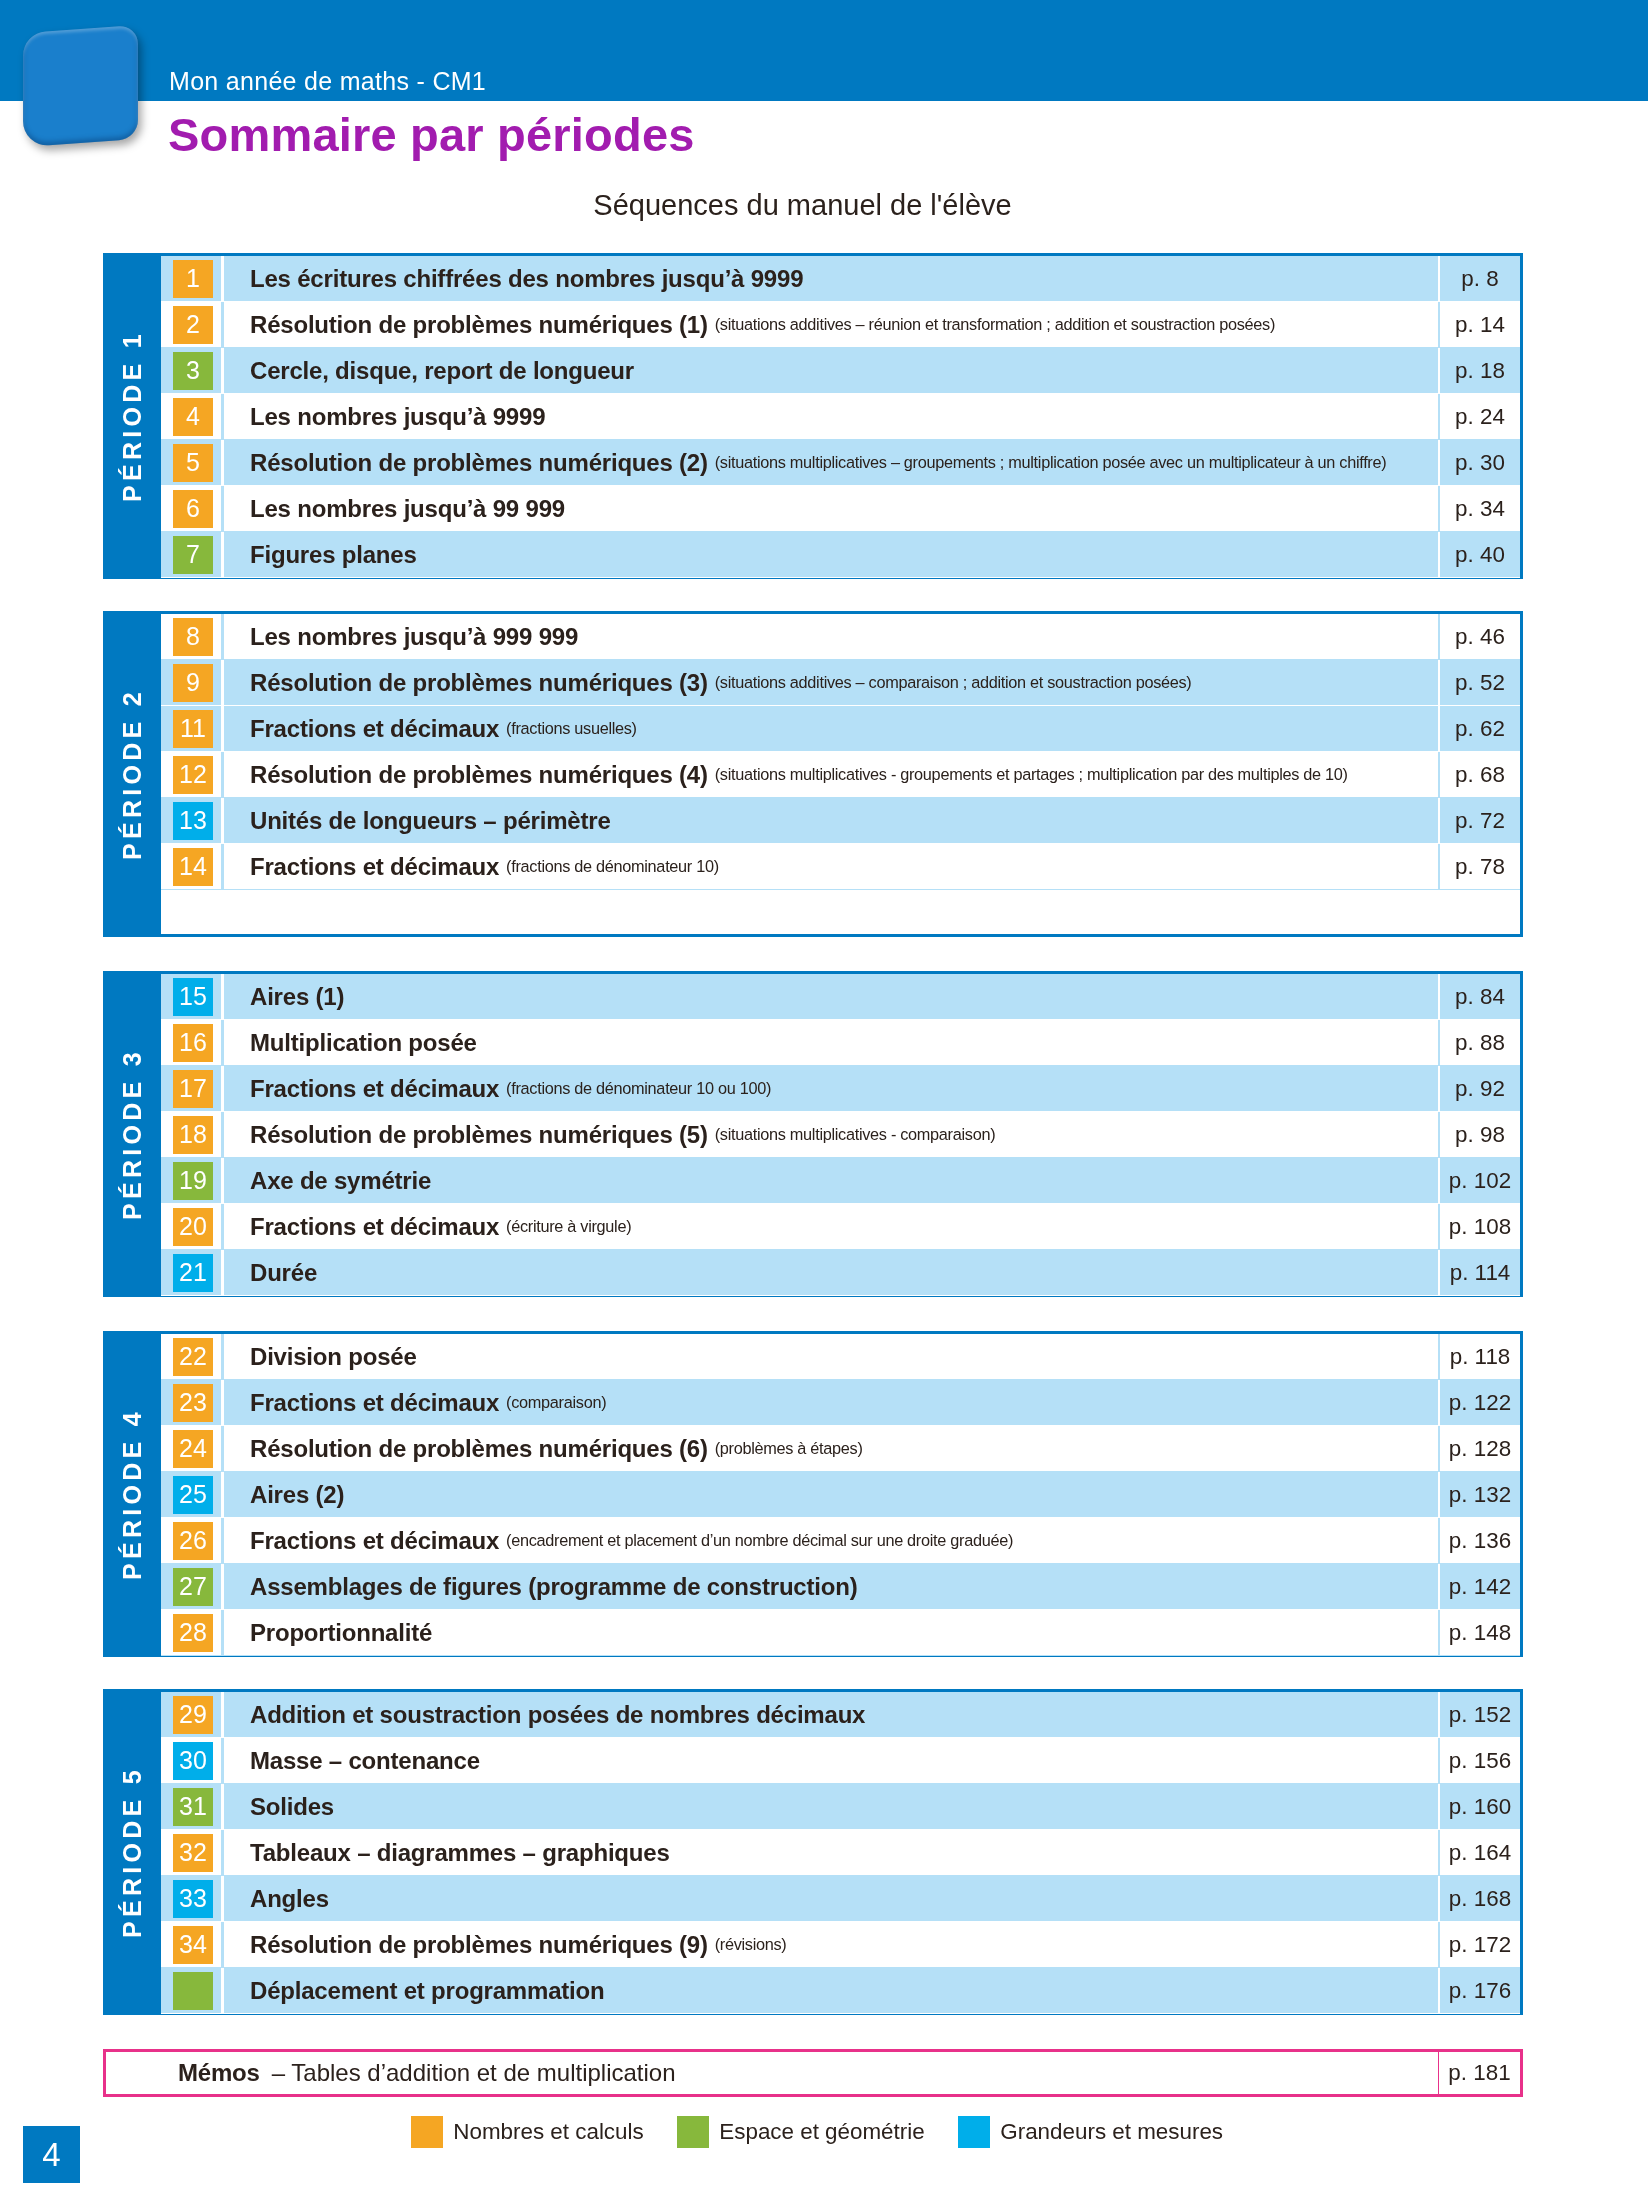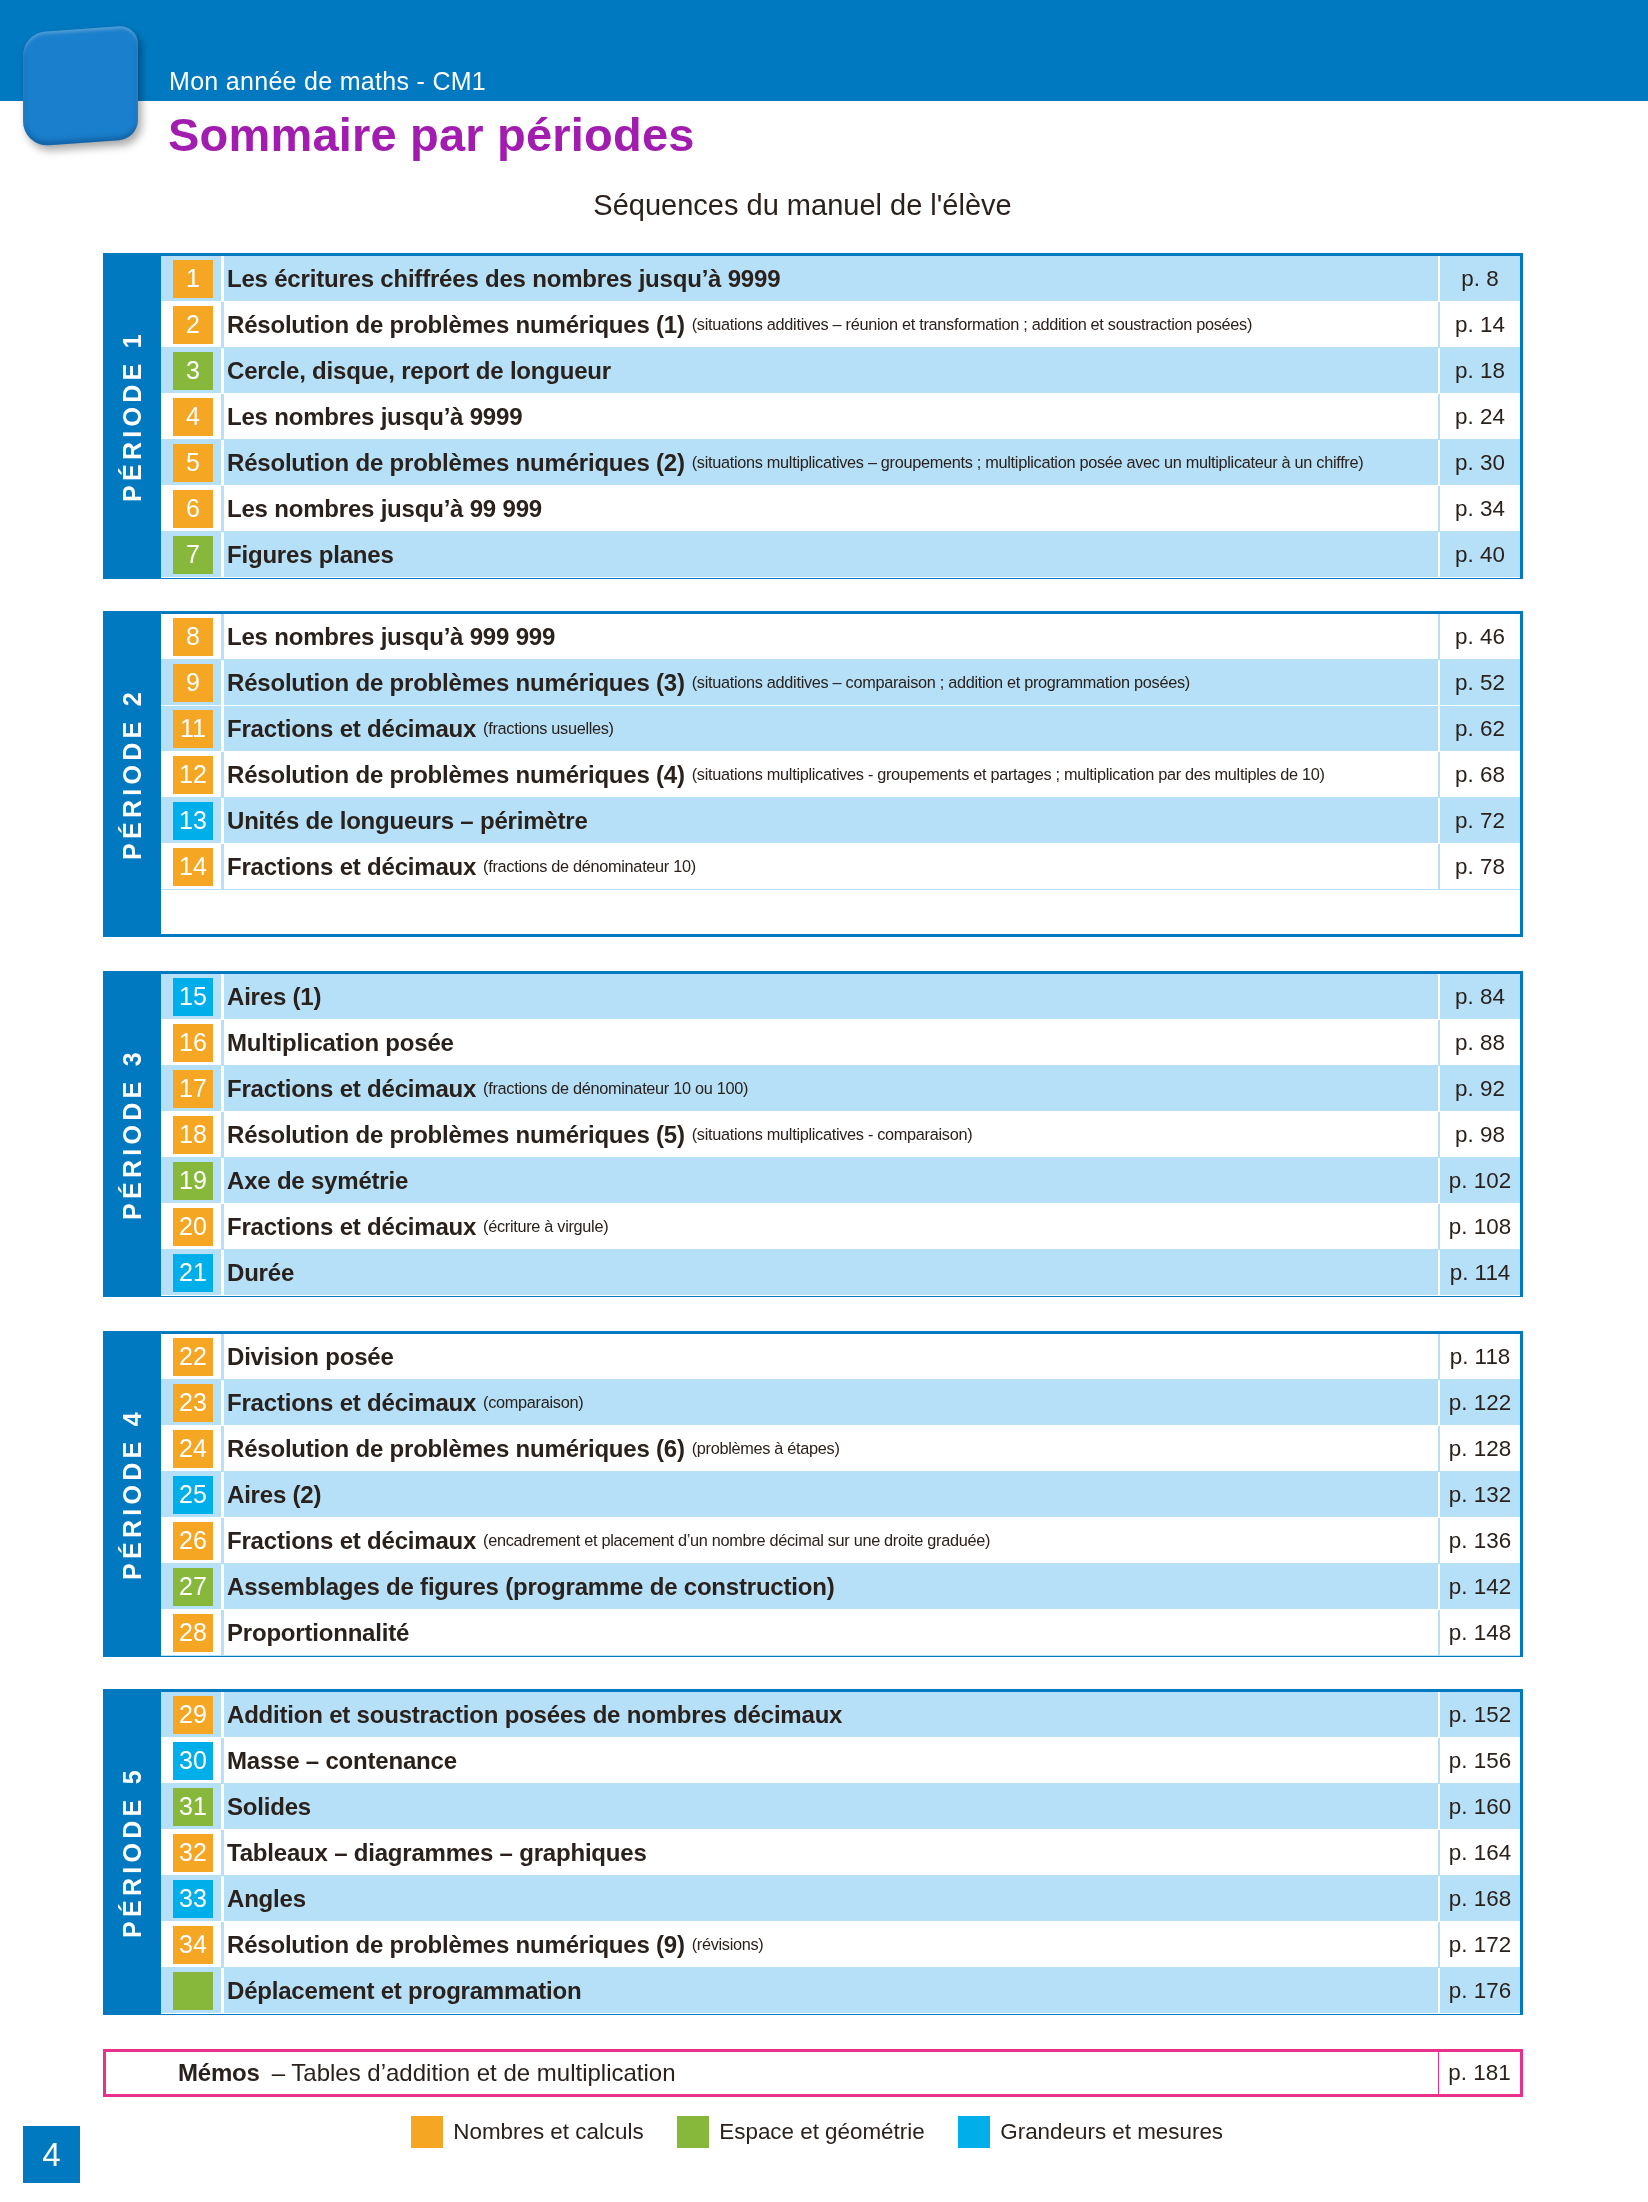--- a/index.html
+++ b/index.html
@@ -21,21 +21,21 @@
   .row { position:relative; height:46px; display:flex; align-items:stretch; border-bottom:0.9px solid #ffffff; box-sizing:border-box; }
   .row.alt { background:#B5E0F7; }
   .row.plain { background:#ffffff; border-bottom:0.9px solid #B5E0F7; }
   .row.alt + .row.plain { border-top:none; }
   .badge-cell { width:63px; display:flex; align-items:center; justify-content:flex-start; box-sizing:border-box; border-right:3.4px solid #ffffff; }
   .row.plain .badge-cell { border-right:3.4px solid #B5E0F7; }
   .badge { margin-left:12px; width:40px; height:38px; color:#ffffff; font-size:25px; display:flex; align-items:center; justify-content:center; }
   .cat-nombres { background:#F5A623; }
   .cat-espace { background:#87B83C; }
   .cat-grandeurs { background:#00AEEA; }
-  .text-cell { flex:1; display:flex; align-items:center; padding-left:3px; white-space:nowrap; overflow:hidden; }
+  .text-cell { flex:1; display:flex; align-items:center; padding-left:26px; white-space:nowrap; overflow:hidden; }
   .row-title { font-weight:bold; font-size:24px; color:#2B211C; letter-spacing:-0.2px; }
   .row-note { font-size:16.3px; color:#2B211C; margin-left:6.9px; letter-spacing:-0.3px; }
   .page-cell { width:82px; border-left:2.6px solid #ffffff; display:flex; align-items:center; justify-content:center; font-size:22.4px; color:#2B211C; box-sizing:border-box; }
   .row.plain .page-cell { border-left:2.6px solid #B5E0F7; }
 
   .memos { position:absolute; left:103px; top:2049px; width:1420px; height:48px; border:3.4px solid #E8318A; box-sizing:border-box; display:flex; }
   .memos .text-cell { padding-left:72px; }
   .memos .page-cell { border-left:1.7px solid #E8318A; }
   .memos-rest { font-size:24px; color:#2B211C; margin-left:12px; }
 
@@ -142,21 +142,21 @@
             <span class="row-title">Les nombres jusqu’à 999 999</span>
           </div>
           <div class="page-cell">p. 46</div>
         </div>
         <div class="row alt">
           <div class="badge-cell">
             <div class="badge cat-nombres">9</div>
           </div>
           <div class="text-cell">
             <span class="row-title">Résolution de problèmes numériques (3)</span>
-            <span class="row-note">(situations additives – comparaison ; addition et programmation posées)</span>
+            <span class="row-note">(situations additives – comparaison ; addition et soustraction posées)</span>
           </div>
           <div class="page-cell">p. 52</div>
         </div>
         <div class="row alt">
           <div class="badge-cell">
             <div class="badge cat-nombres">11</div>
           </div>
           <div class="text-cell">
             <span class="row-title">Fractions et décimaux</span>
             <span class="row-note">(fractions usuelles)</span>

